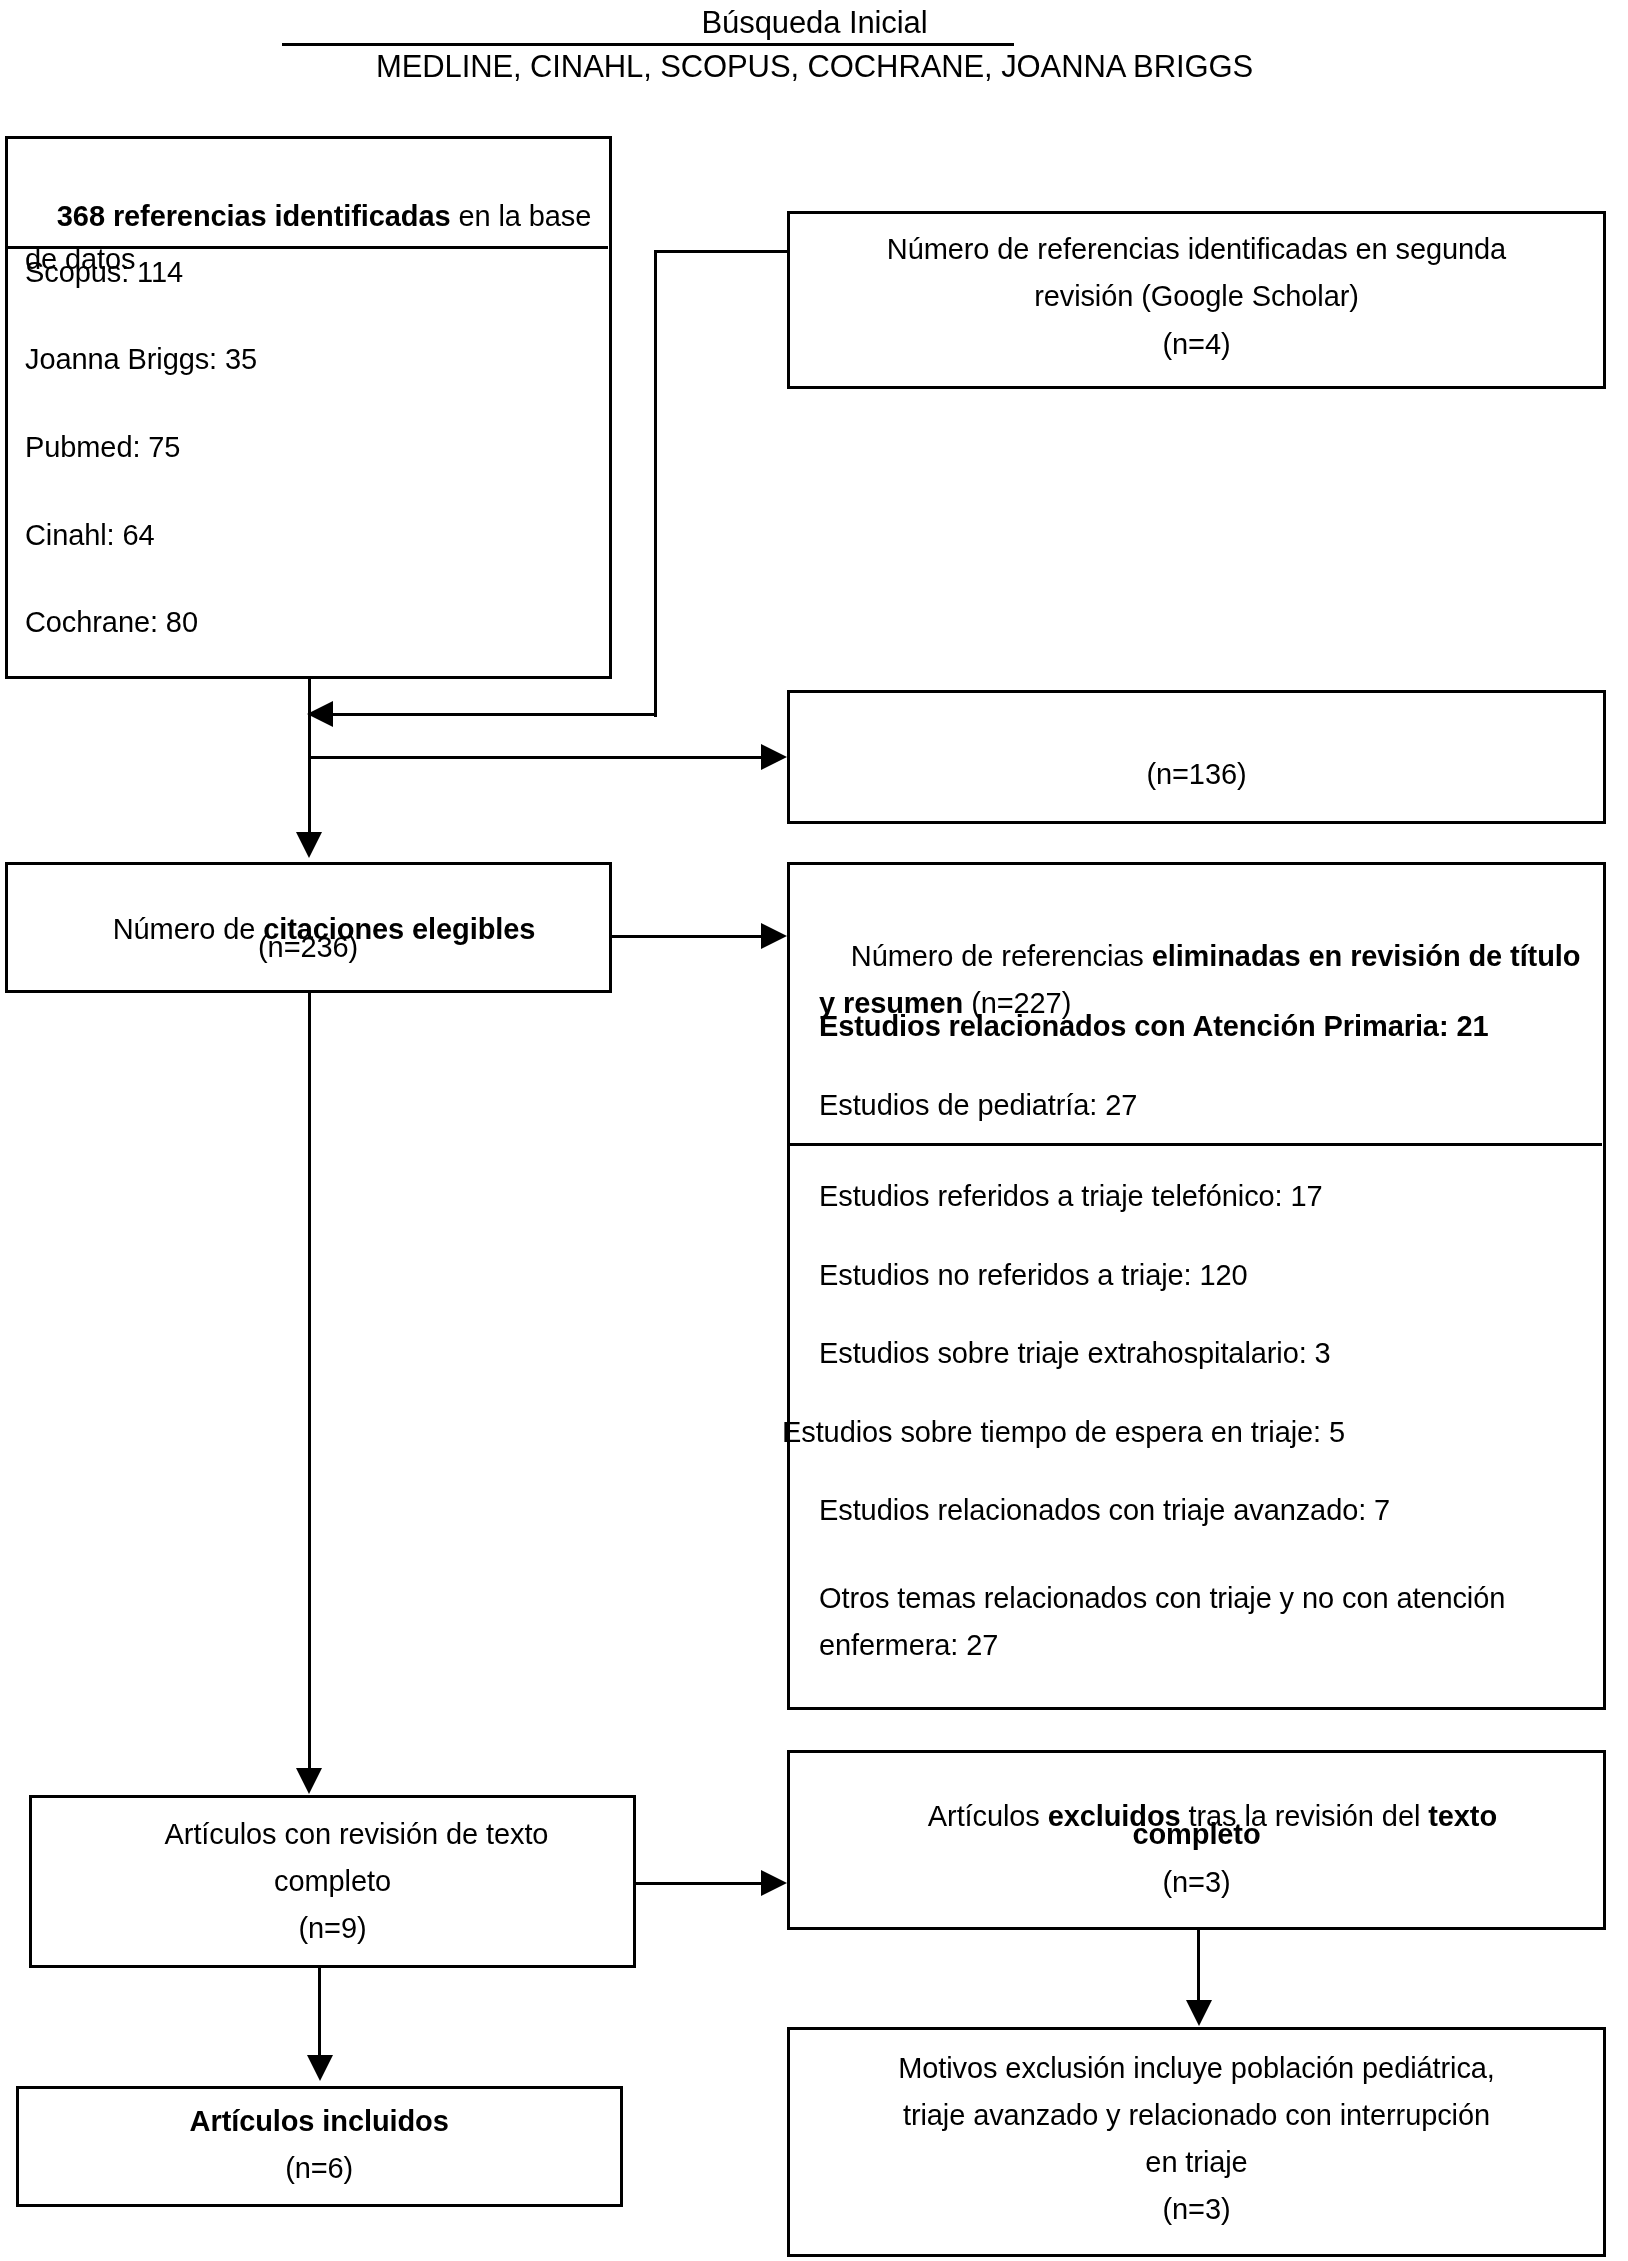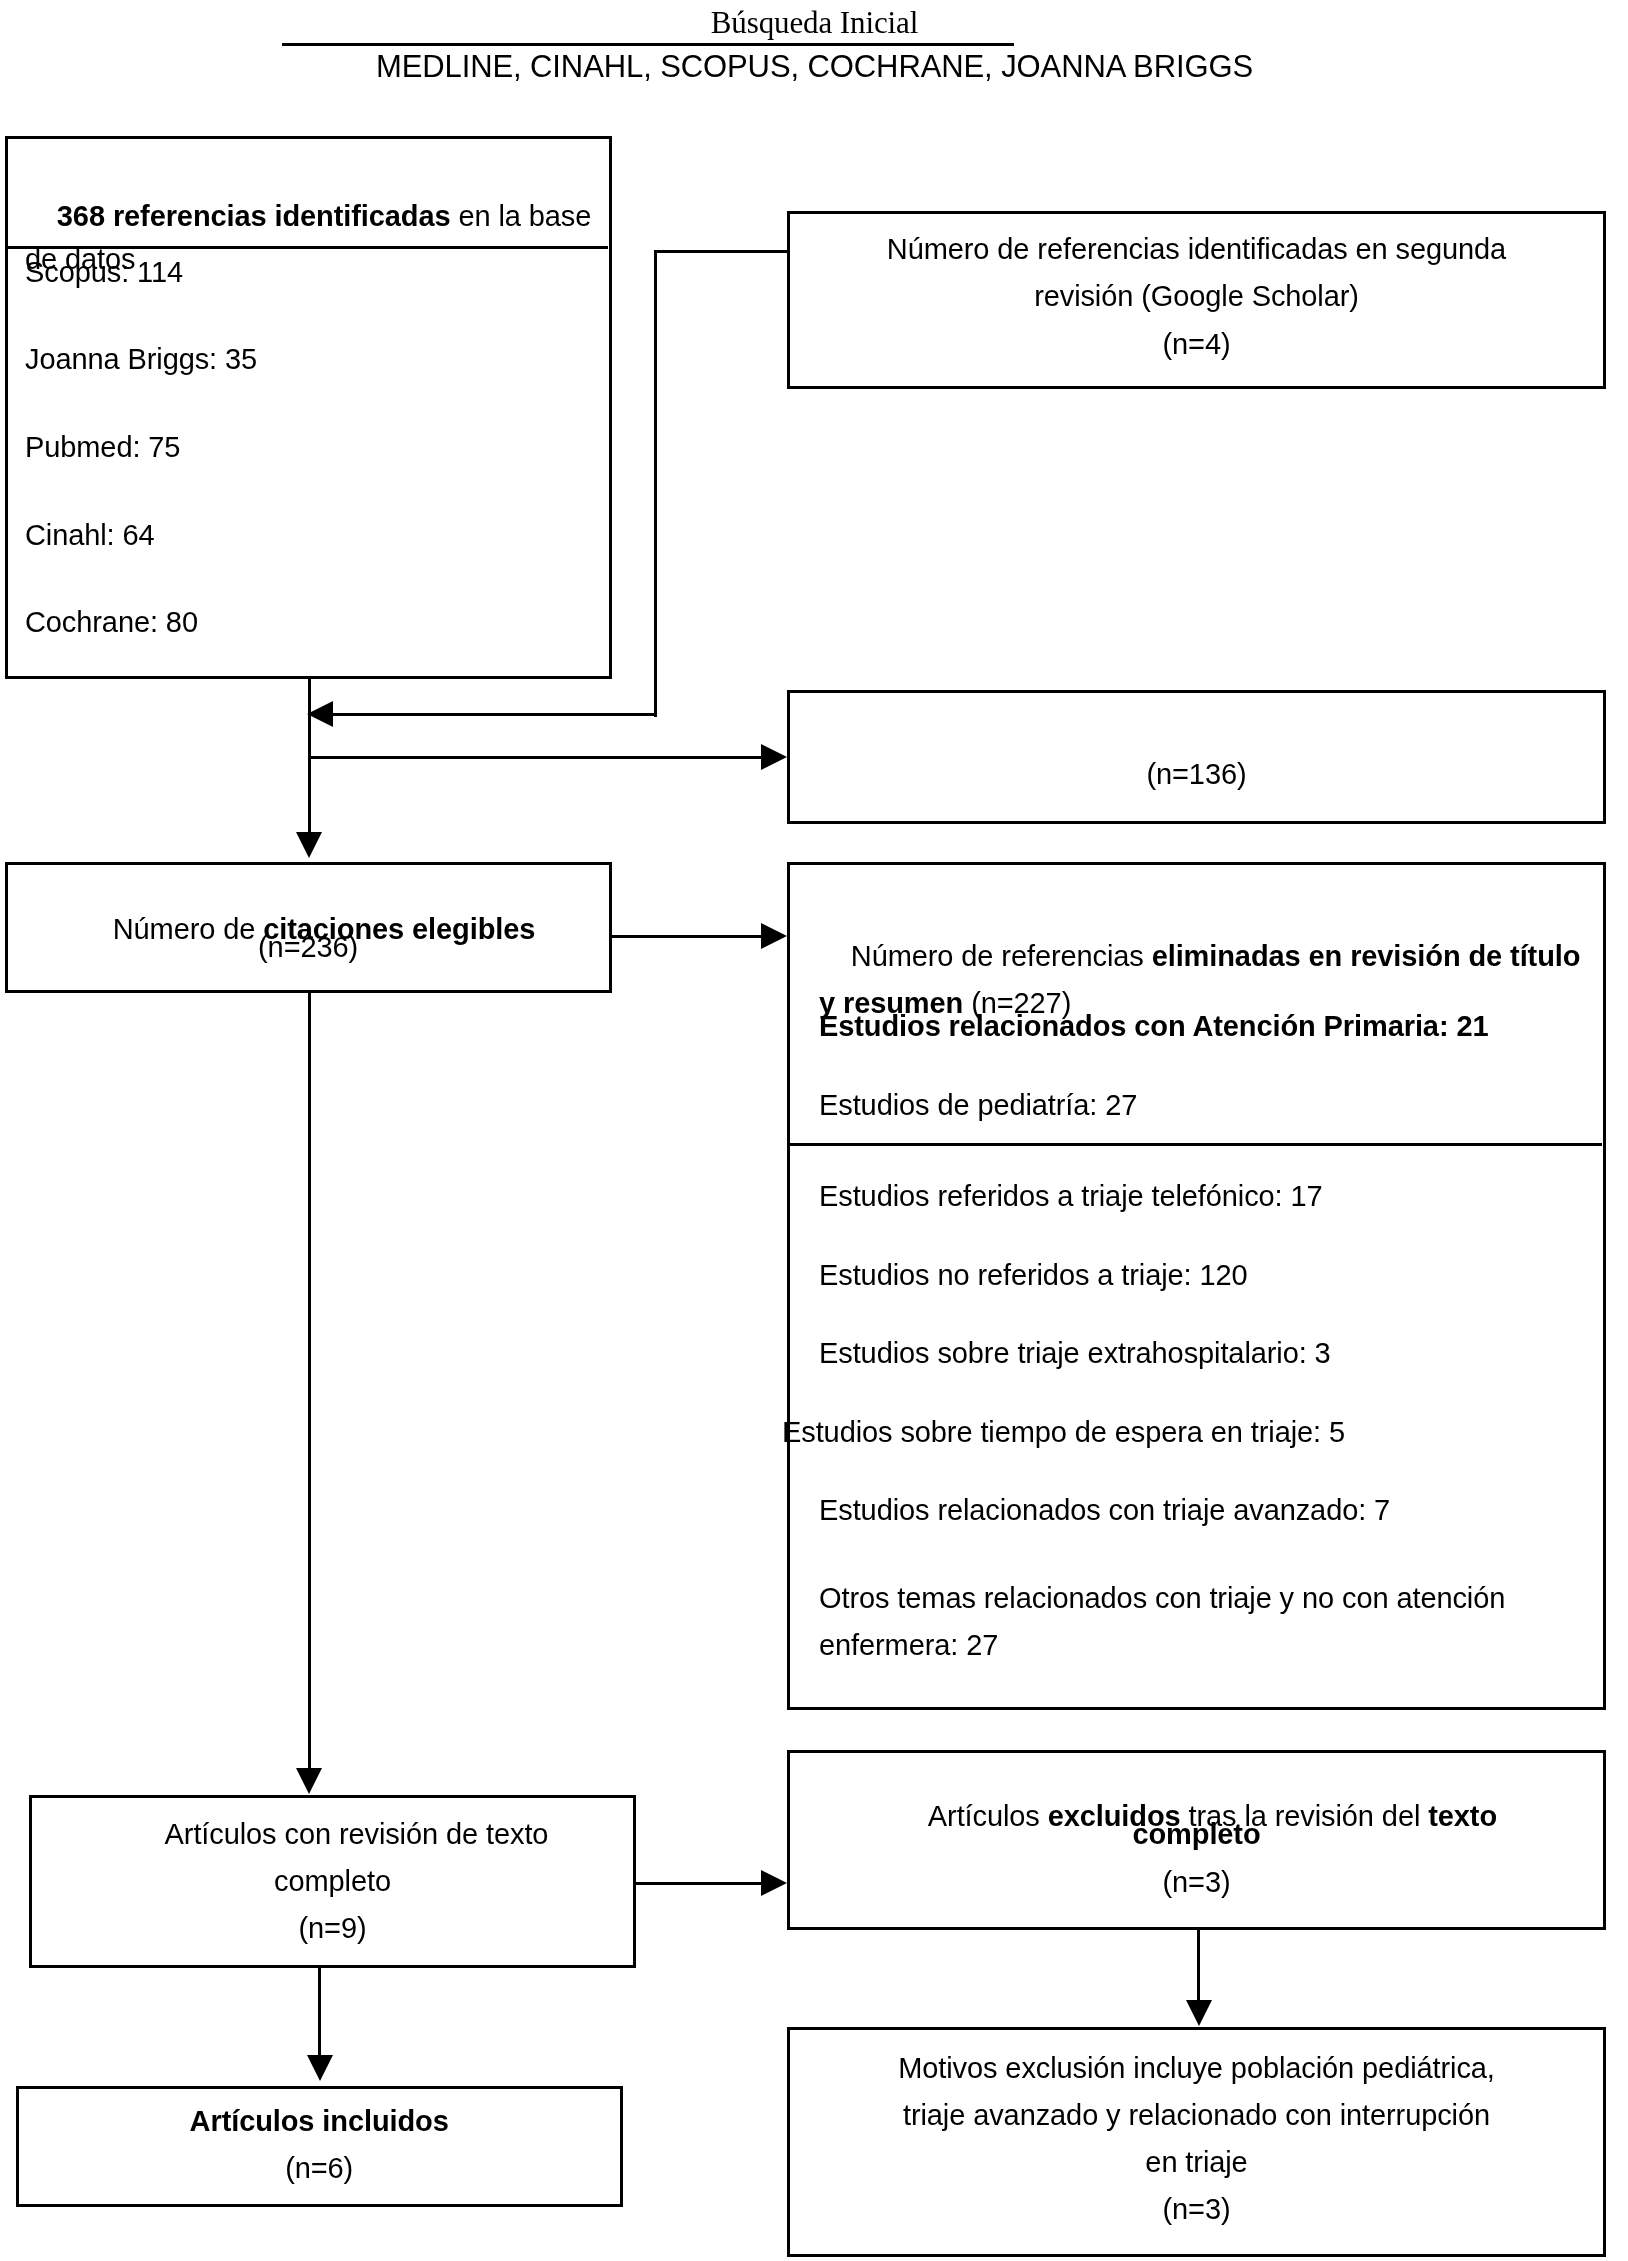--- a/index.html
+++ b/index.html
@@ -20,21 +20,20 @@
 
   
   .hdr-line1 {
     position: absolute;
     left: 0; top: 3.9px;
     width: 1629px;
     text-align: center;
     font-size: 31px;
     line-height: 38px;
     letter-spacing: -0.1px;
-    font-family: Liberation Serif, serif;
   }
   .hdr-rule {
     position: absolute;
     left: 282px; top: 43px;
     width: 732px; height: 3.3px;
     background: #000;
   }
   .hdr-line2 {
     position: absolute;
     left: 0; top: 48px;

